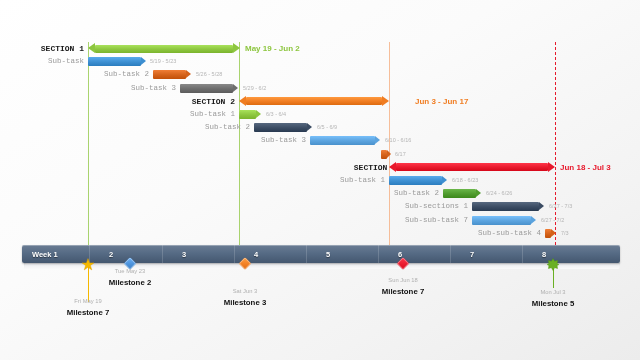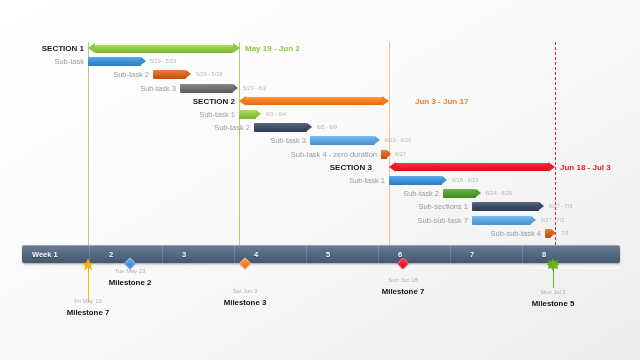--- a/index.html
+++ b/index.html
@@ -35,20 +35,21 @@
     left: 0; right: 0;
   }
   .row-label {
     position: absolute;
     white-space: nowrap;
     line-height: 13px;
     font-size: 7.5px;
     color: #9a9a9a;
     text-align: right;
     transform: translateX(-100%);
+    font-family: Liberation Mono, monospace;
   }
   .row-label.section {
     font-size: 8px;
     font-weight: bold;
     color: #1a1a1a;
   }
   .row-date {
     position: absolute;
     white-space: nowrap;
     line-height: 13px;
@@ -256,29 +257,28 @@
       </div>
       <div class="row" style="top: 134.4px;">
         <div class="row-label" style="left: 306px;">Sub-task 3</div>
         <div class="bar task" style="left: 310px; width: 70px; color: rgb(91, 163, 222);">
           <div class="body" style="background: linear-gradient(rgb(119, 191, 250) 0%, rgb(91, 163, 222) 55%, rgb(73, 145, 204) 100%);"></div>
           <div class="tip"></div>
         </div>
         <div class="row-date" style="left: 385px;">6/10 - 6/16</div>
       </div>
       <div class="row" style="top: 147.6px;">
-        <div class="row-label" style="left: 377px;">Sub-task 4 - zero duration</div>
         <div class="bar zero" style="left: 381px; width: 10px; color: rgb(212, 98, 26);">
           <div class="body" style="background: linear-gradient(rgb(240, 126, 54) 0%, rgb(212, 98, 26) 55%, rgb(194, 80, 8) 100%);"></div>
           <div class="tip"></div>
         </div>
         <div class="row-date" style="left: 395px;">6/17</div>
       </div>
       <div class="row" style="top: 160.8px;">
-        <div class="row-label section" style="left: 372px;">SECTION 3</div>
+        <div class="row-label section" style="left: 397px;">SECTION 3</div>
         <div class="bar section" style="left: 389px; width: 166px; color: rgb(232, 25, 44);">
           <div class="body" style="background: linear-gradient(rgb(255, 53, 72) 0%, rgb(232, 25, 44) 55%, rgb(214, 7, 26) 100%);"></div>
           <div class="tip-l"></div>
           <div class="tip-r"></div>
         </div>
         <div class="row-date section" style="left: 560px; color: rgb(232, 25, 44);">Jun 18 - Jul 3</div>
       </div>
       <div class="row" style="top: 174px;">
         <div class="row-label" style="left: 385px;">Sub-task 1</div>
         <div class="bar task" style="left: 389px; width: 58px; color: rgb(61, 143, 209);">

